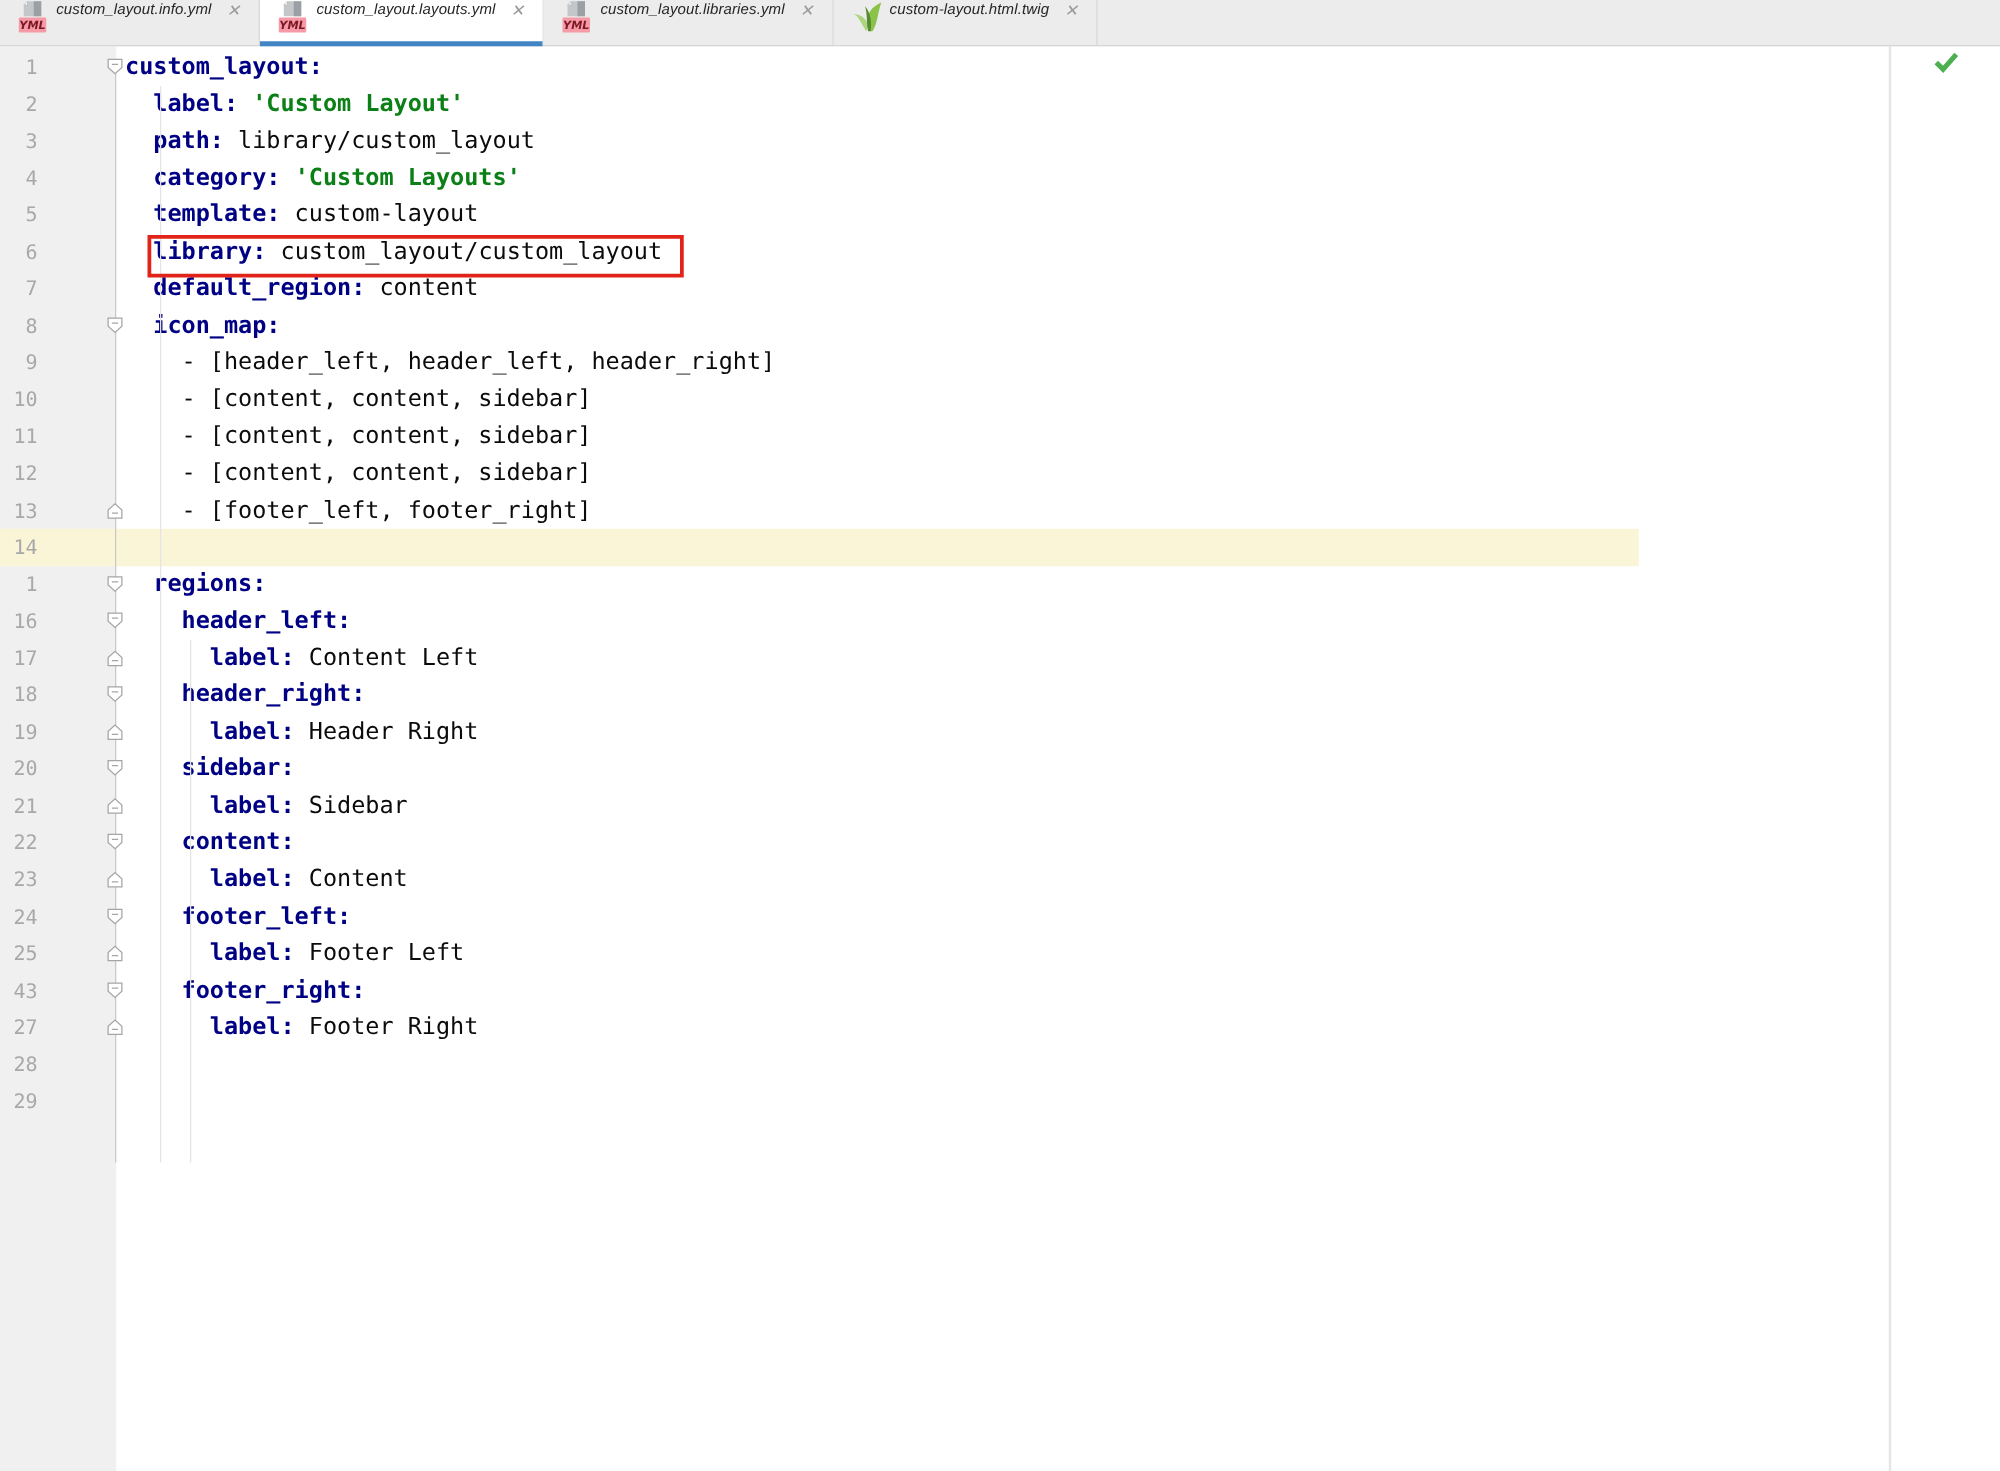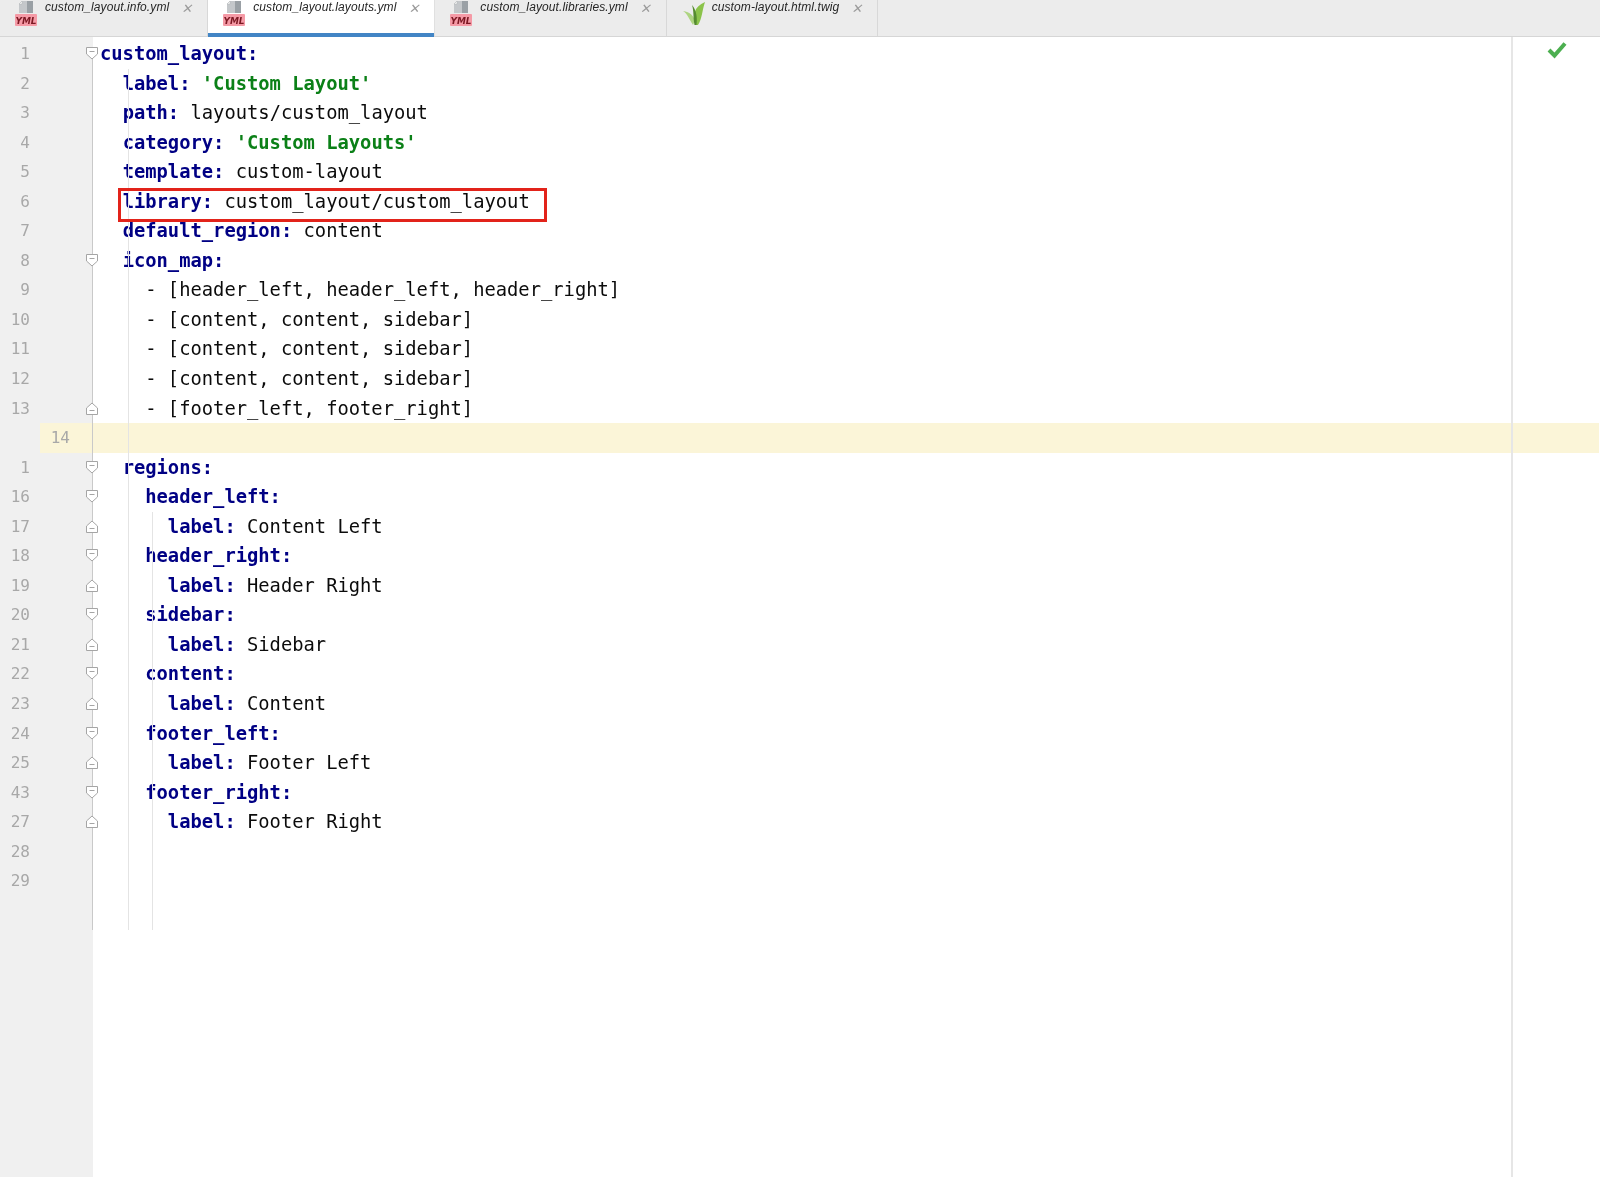--- a/index.html
+++ b/index.html
@@ -25,21 +25,21 @@
     background:var(--underline,#4285c5);
   }
   .tab .ficon { width:24px; height:27px; display:inline-block; flex:0 0 auto; }
   .tab .tlabel { margin:0 10px 0 7px; font-size:12px; color:#262626; letter-spacing:0.1px; }
   .tab .tclose { color:#9b9b9b; font-size:13px; line-height:13px; padding:2px; }
   
   .editor { position:relative; width:1600px; height:1140px; background:#ffffff; overflow:hidden; }
   .gutter-bg { position:absolute; left:0; top:0; bottom:0; width:93px; background:var(--gutter,#f0f0f0); }
   .rows { position:absolute; left:0; top:2px; right:0; }
   .row { position:relative; height:29.55px; }
-  .row.caret { background:var(--caretrow,#fbf5d8); width:1559px;margin-left:40px; }
+  .row.caret { background:var(--caretrow,#fbf5d8); width:1311px; }
   .ln {
     position:absolute; left:0; top:0; width:30px; text-align:right;
     font-family:"DejaVu Sans Mono", monospace; font-size:16px; line-height:29.55px;
     color:var(--lncolor,#a8a8a8);
   }
   .code {
     position:absolute; left:100px; top:0; margin:0; white-space:pre;
     font-family:"DejaVu Sans Mono", monospace; font-size:18.8px; line-height:29.55px;
     color:var(--plain,#0b0b0b);
   }
@@ -116,21 +116,21 @@
             <line x1="4.5" y1="5.5" x2="9.5" y2="5.5" stroke="#a5a5a5" stroke-width="1"></line>
           </svg></span>
         <pre class="code"><span class="key">custom_layout:</span></pre>
       </div>
       <div class="row">
         <span class="ln">2</span>
         <pre class="code"><span class="plain">  </span><span class="key">label:</span><span class="plain"> </span><span class="string">'Custom Layout'</span></pre>
       </div>
       <div class="row">
         <span class="ln">3</span>
-        <pre class="code"><span class="plain">  </span><span class="key">path:</span><span class="plain"> layouts/custom_layout</span></pre>
+        <pre class="code"><span class="plain">  </span><span class="key">path:</span><span class="plain"> library/custom_layout</span></pre>
       </div>
       <div class="row">
         <span class="ln">4</span>
         <pre class="code"><span class="plain">  </span><span class="key">category:</span><span class="plain"> </span><span class="string">'Custom Layouts'</span></pre>
       </div>
       <div class="row">
         <span class="ln">5</span>
         <pre class="code"><span class="plain">  </span><span class="key">template:</span><span class="plain"> custom-layout</span></pre>
       </div>
       <div class="row">

